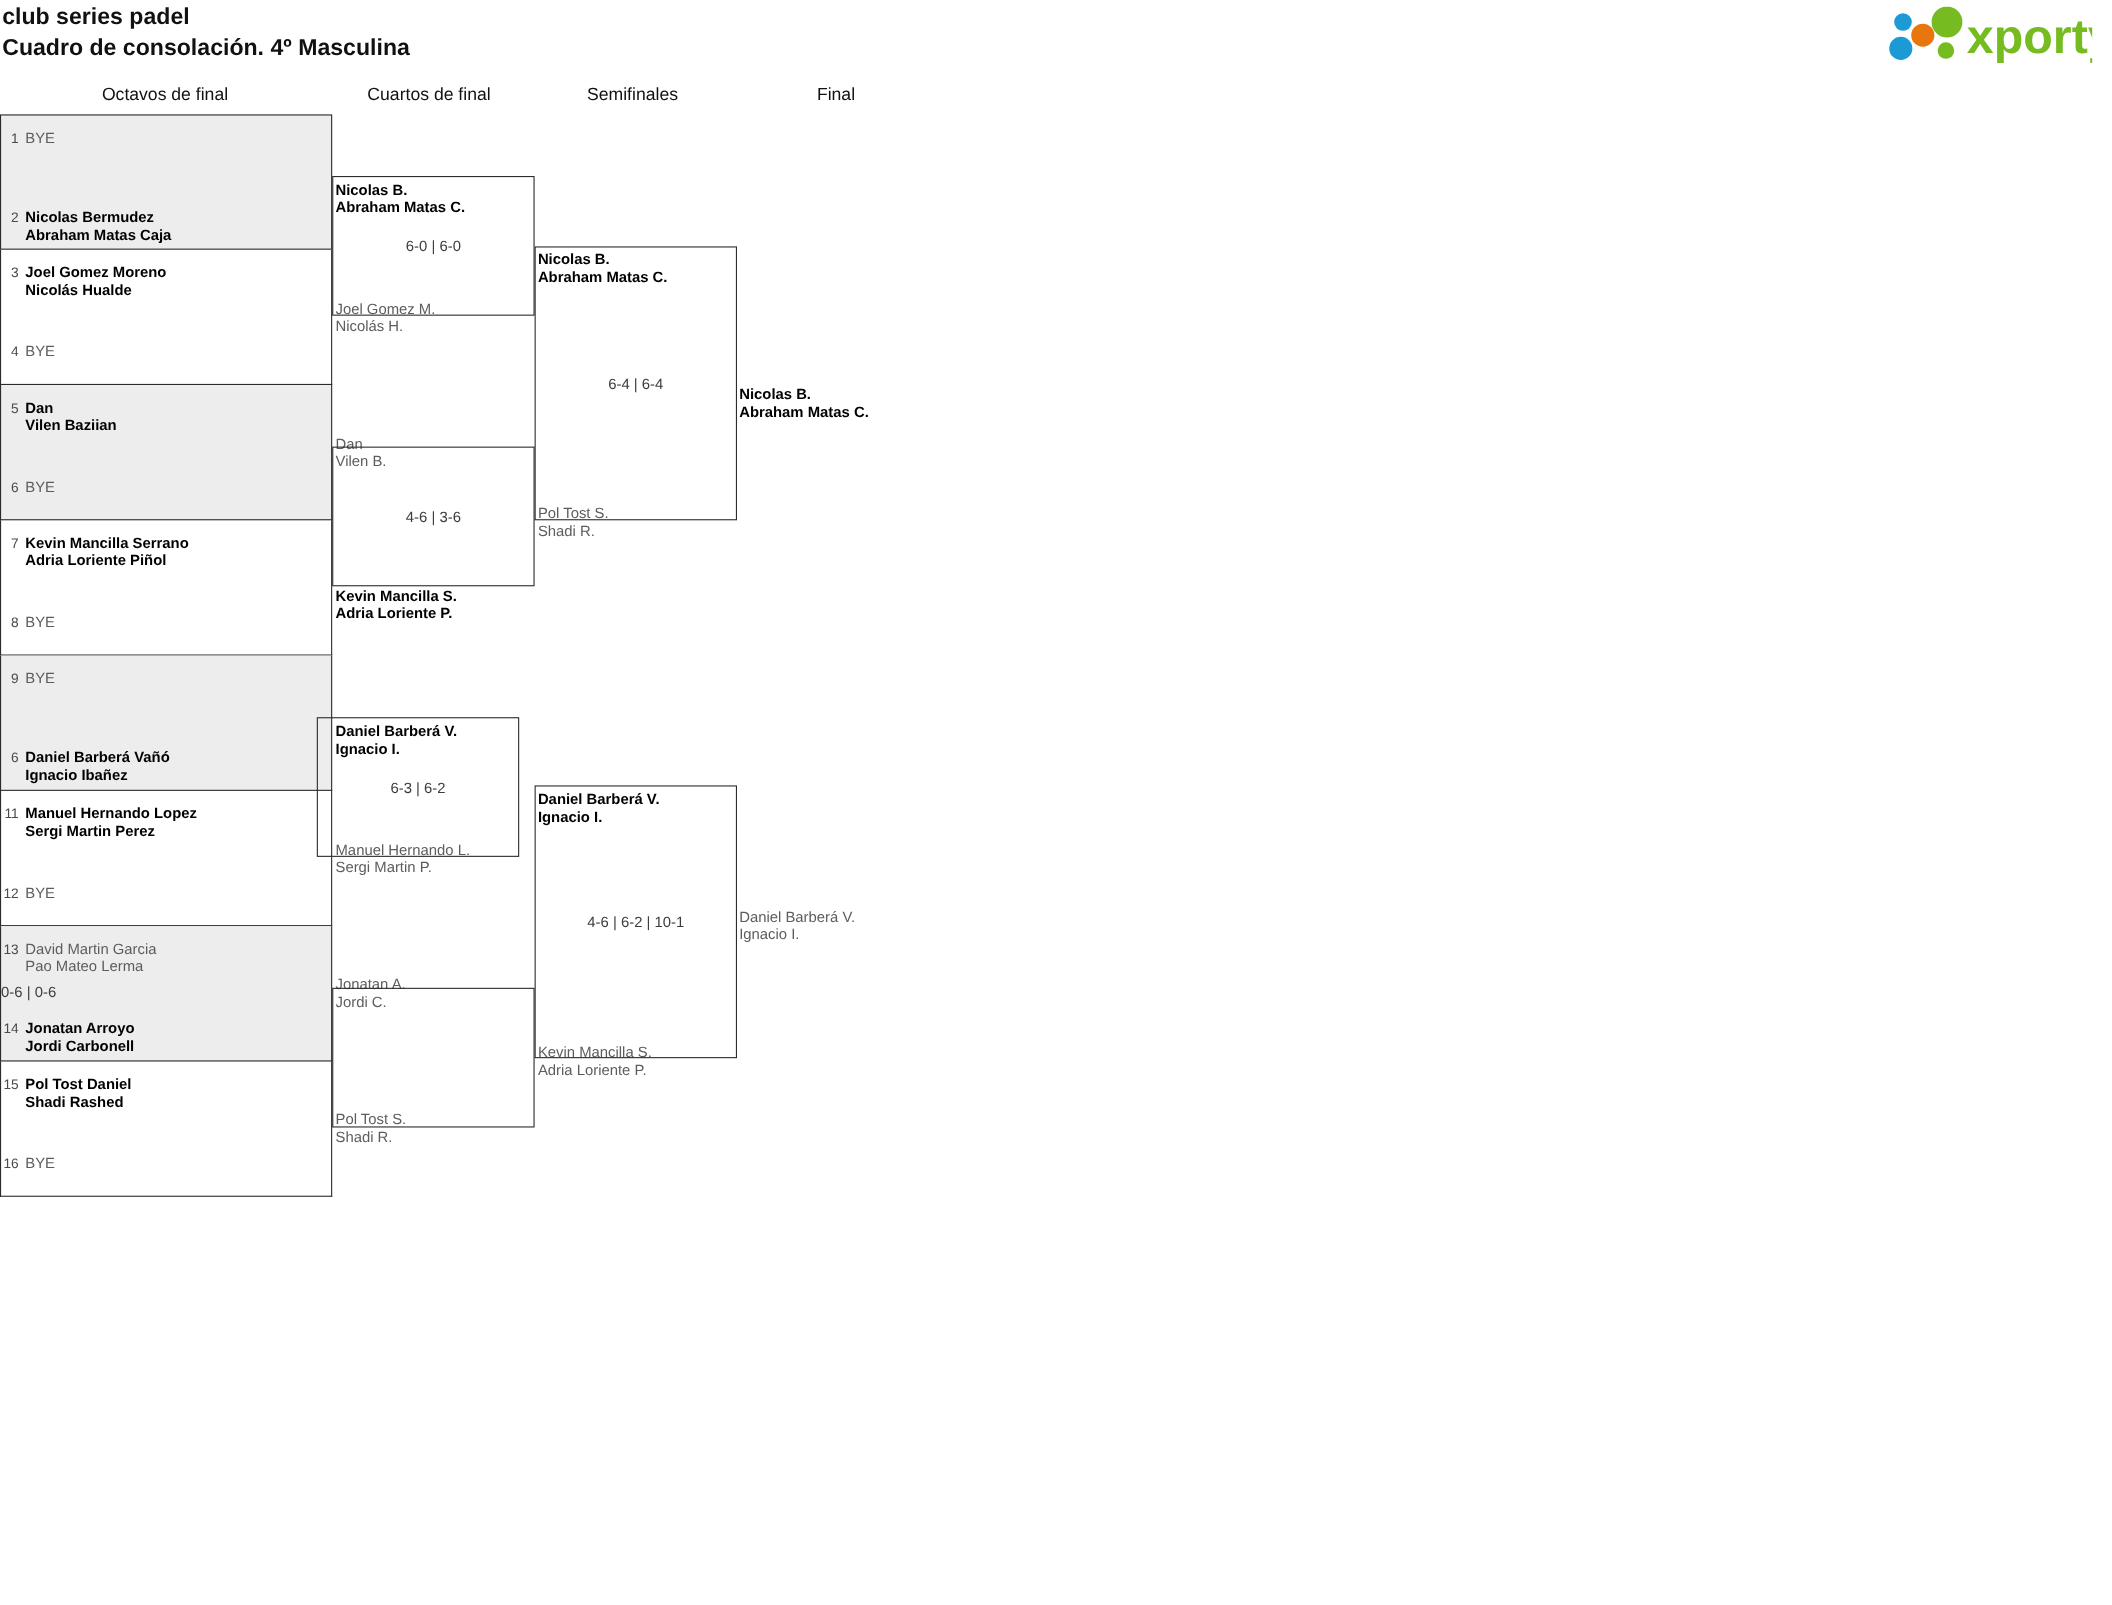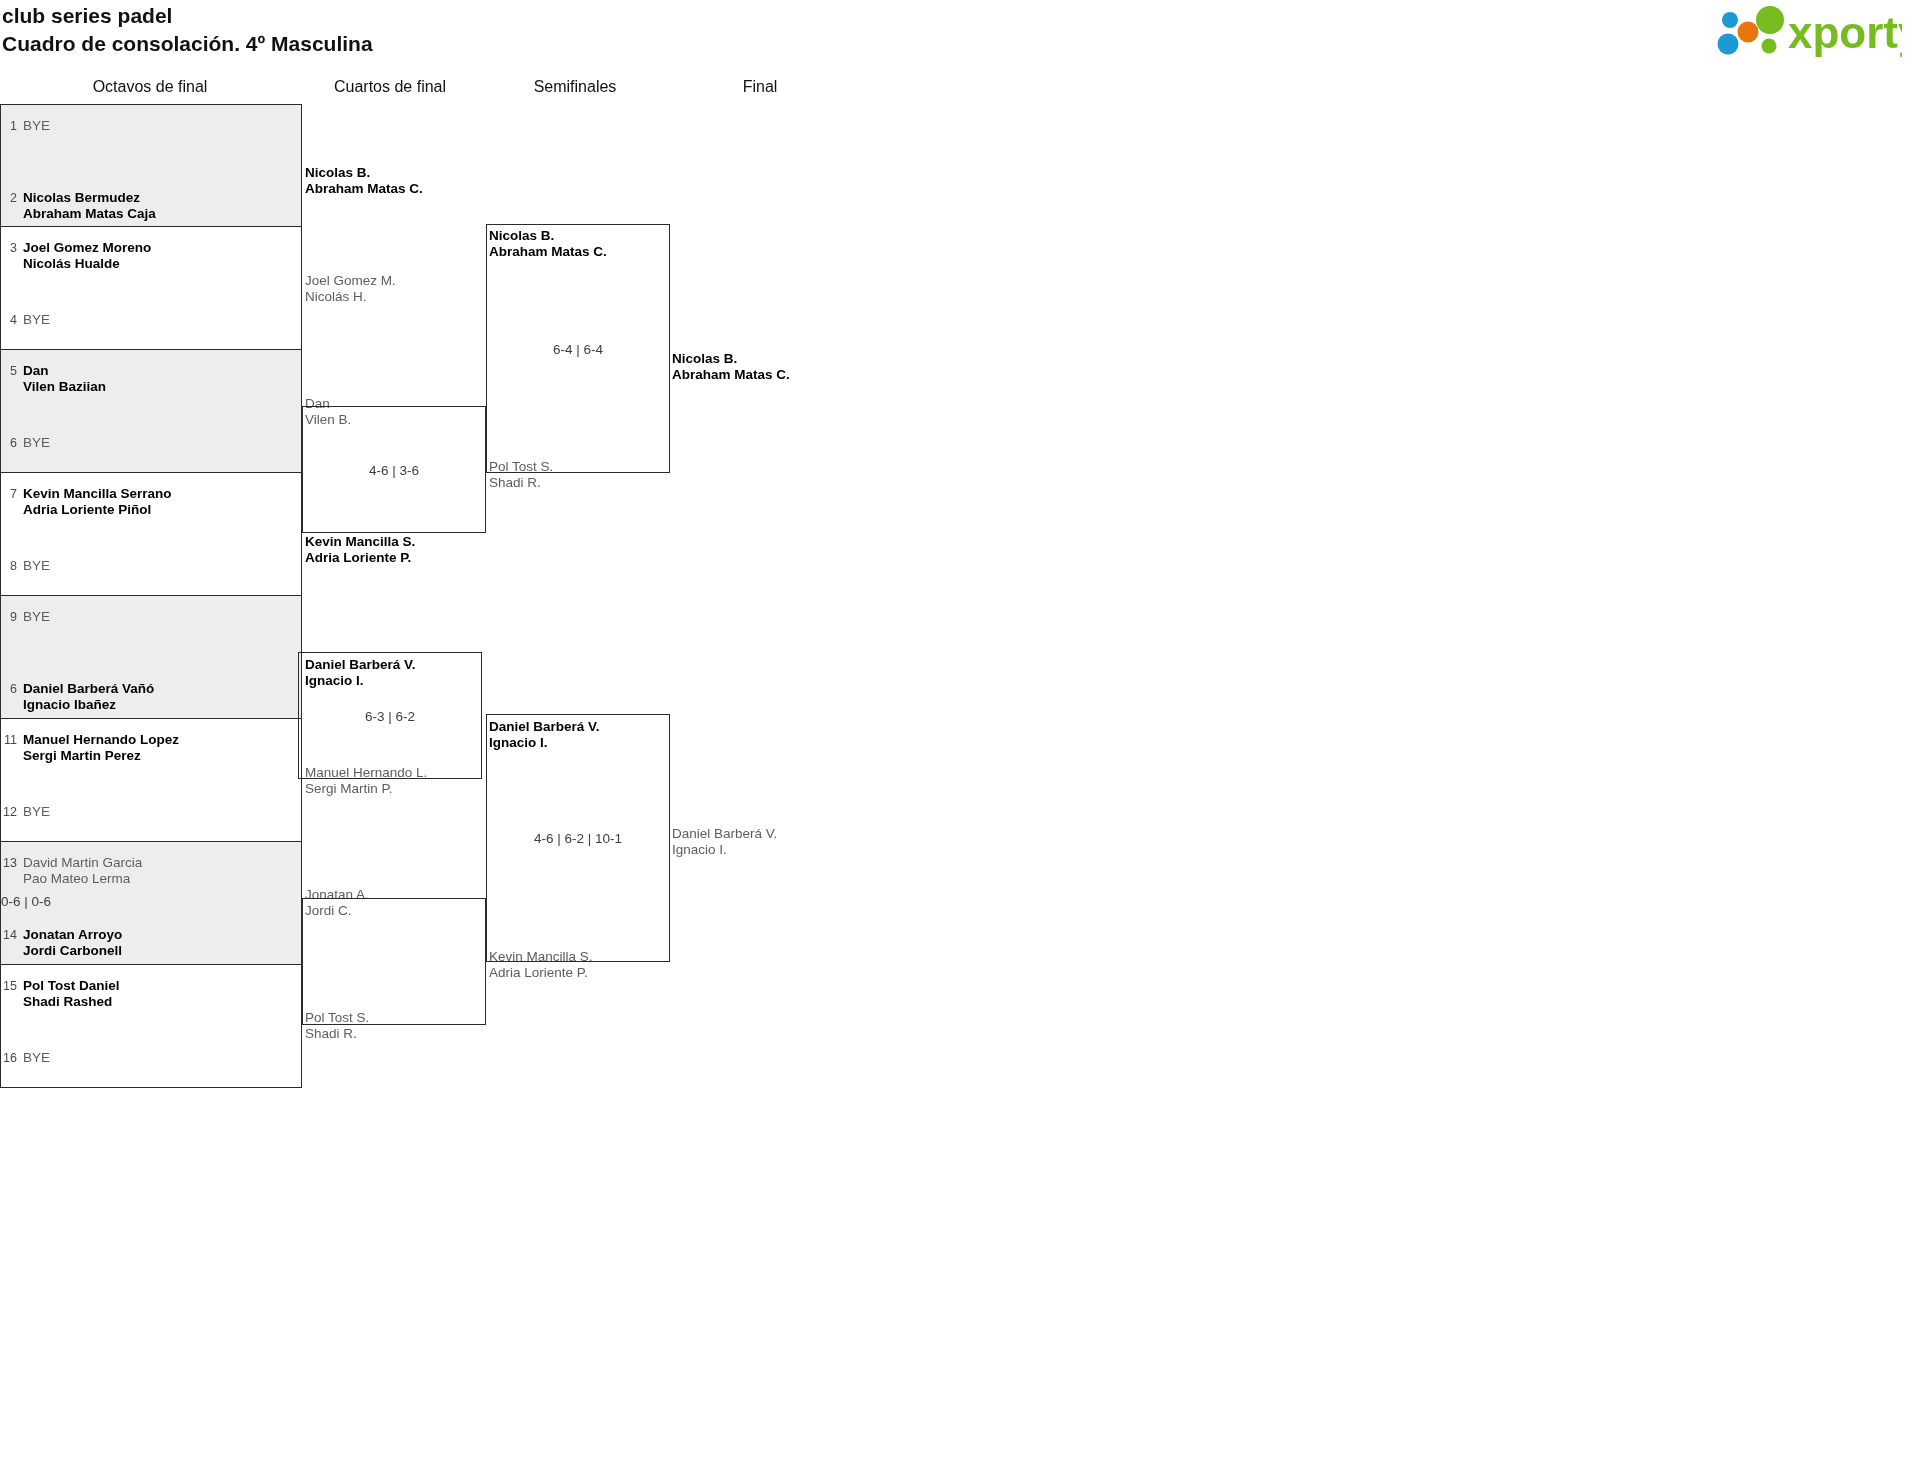--- a/index.html
+++ b/index.html
@@ -253,24 +253,27 @@
   </div>
   <div class="entry lose" style="left:305px;top:856px;">
     <span class="n">Jonatan A.</span>
     <span class="n">Jordi C.</span>
   </div>
   <div class="entry lose" style="left:305px;top:979px;">
     <span class="n">Pol Tost S.</span>
     <span class="n">Shadi R.</span>
   </div>
 
+  <div class="conn" style="left:302px;top:160px;width:184px;height:127px;">
+    <div class="conn-score">6-0 | 6-0</div>
+  </div>
   <div class="conn" style="left:302px;top:406px;width:184px;height:127px;">
     <div class="conn-score">4-6 | 3-6</div>
   </div>
-  <div class="conn" style="left:298px;top:652px;width:184px;height:127px;">
+  <div class="conn" style="left:288px;top:652px;width:184px;height:127px;">
     <div class="conn-score">6-3 | 6-2</div>
   </div>
   <div class="conn" style="left:302px;top:898px;width:184px;height:127px;">
     <div class="conn-score"></div>
   </div>
 
   <div class="entry win" style="left:489px;top:182px;">
     <span class="n">Nicolas B.</span>
     <span class="n">Abraham Matas C.</span>
   </div>

